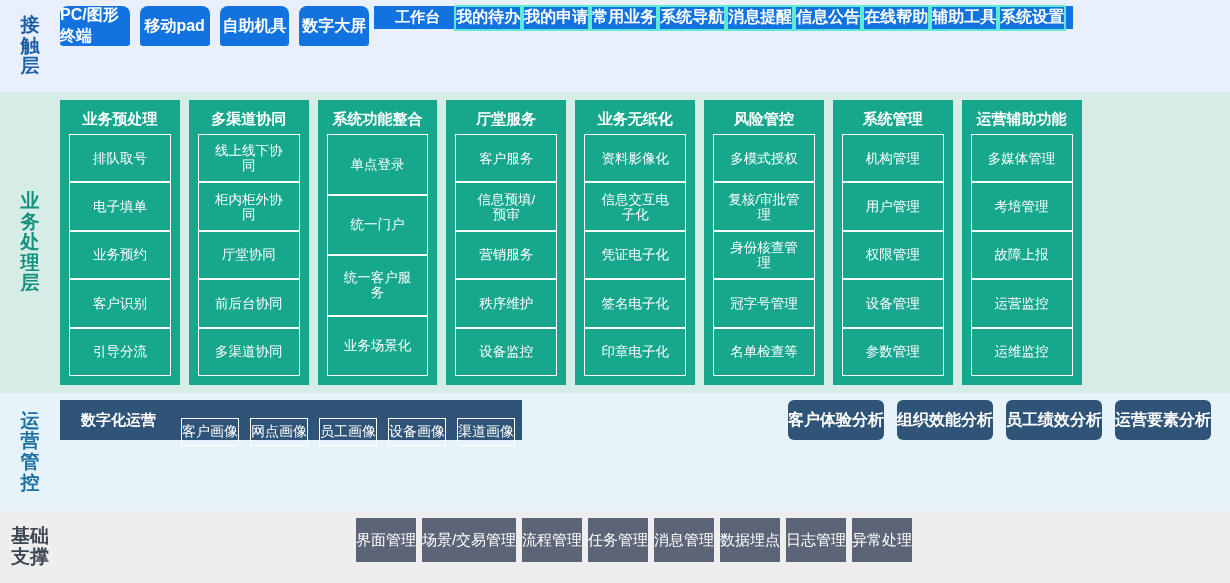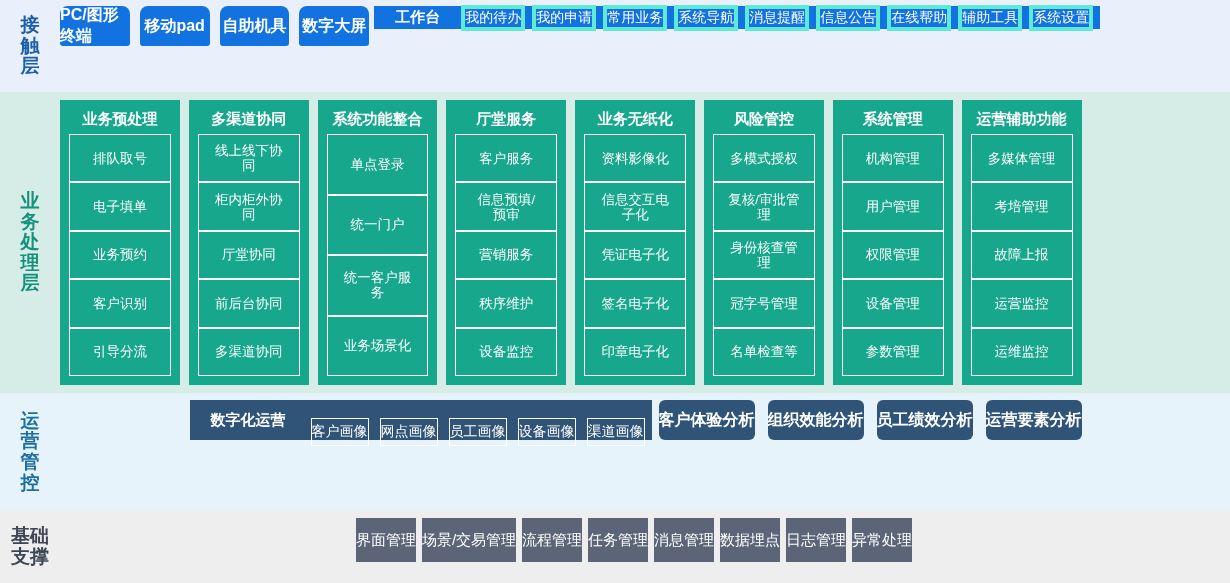--- a/index.html
+++ b/index.html
@@ -30,31 +30,31 @@
   .terminal-row { display: flex; gap: 10px; height: 40px; }
   .terminal-chip {
     flex: 1 1 0; background: #1273e0;
     border-radius: 8px 8px 3px 3px;
     display: flex; align-items: center; justify-content: center;
     color: #ffffff; font-size: 16px; font-weight: bold;
   }
   .workbench-row {
     height: 23px; background: #1273e0;
     display: flex; align-items: center;
-    padding: 0 7px; gap: 7px;
+    padding: 0 7px; gap: 0;
   }
   .workbench-title {
     color: #ffffff; font-size: 15px; font-weight: bold;
     padding: 0 14px; white-space: nowrap;
   }
   .wb-chip {
     flex: 1 1 0; height: 26px;
-    border: 4px solid #5eead4;
-    display: flex; align-items: center; justify-content: center;
-    color: #ffffff; font-size: 14px; white-space: nowrap;
+    border: 2px solid #5eead4;
+    display: flex; align-items: center; justify-content: center;
+    color: #ffffff; font-size: 16px; white-space: nowrap; font-weight: bold;
   }
 
   
   .biz-band { background: #d6ece7; flex: 1 1 auto; padding: 8px 0; }
   .biz-band .band-label { color: #13917b; font-size: 19px; }
   .biz-body { padding: 0 22px 0 0; }
   .biz-cols { display: flex; gap: 9px; height: 100%; }
   .biz-col {
     flex: 1 1 0; background: #17a78d;
     padding: 7px 9px 9px 9px;
@@ -68,21 +68,21 @@
     flex: 1 1 0; min-height: 30px;
     border: 1px solid #ffffff;
     display: flex; align-items: center; justify-content: center;
     color: #ffffff; font-size: 13.5px; text-align: center;
     line-height: 1.12; padding: 2px 14px; white-space: pre-line;
   }
 
   
   .ops-band { background: #e6f3fb; height: 118px; padding: 7px 0; }
   .ops-band .band-label { color: #1c6fa0; }
-  .ops-body { padding: 0 19px 0 0; gap: 7px; justify-content: center; }
+  .ops-body { padding: 0 19px 0 0; gap: 7px; justify-content: space-between; }
   .ops-row1 {
     height: 40px; background: #2f5478;
     display: flex; align-items: center; padding: 0 7px; gap: 11px;
   }
   .ops-title {
     color: #ffffff; font-size: 15px; font-weight: bold;
     padding: 0 14px; white-space: nowrap;
   }
   .ops-chip {
     flex: 1 1 0; height: 28px;

